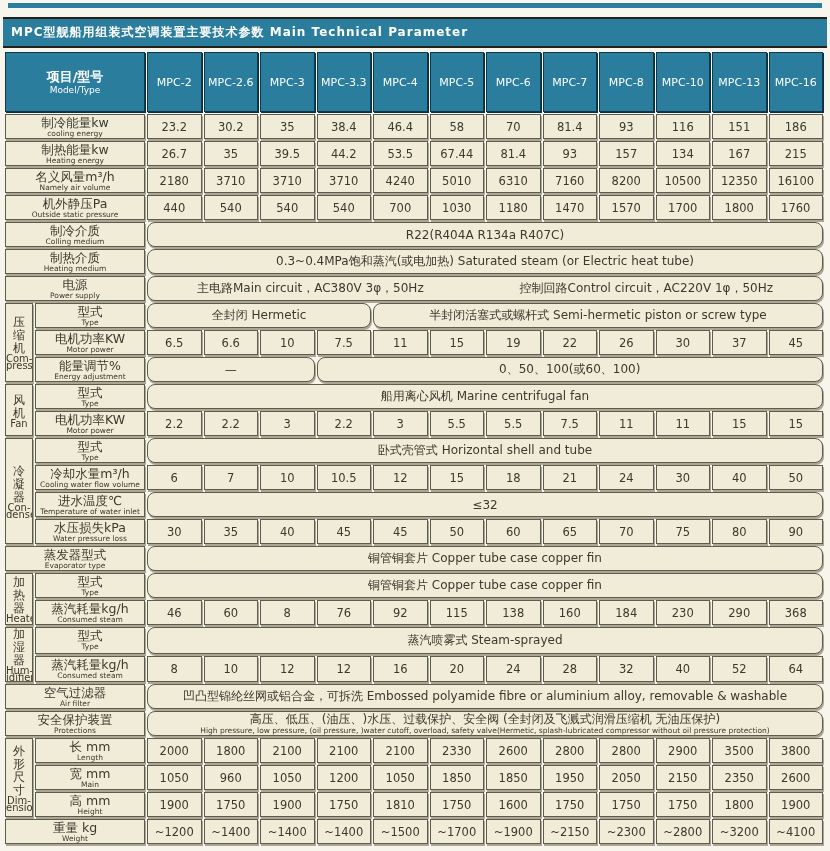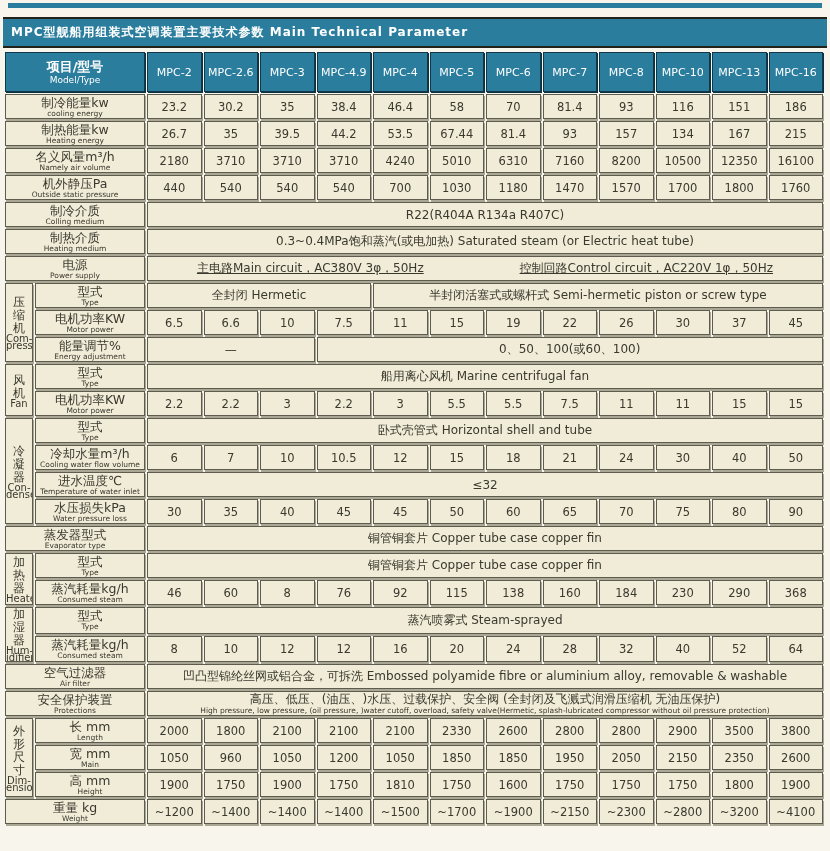--- a/index.html
+++ b/index.html
@@ -20,42 +20,42 @@
   table.spec {
     border-collapse:separate; border-spacing:2px;
     table-layout:fixed; width:822px;
   }
   col.c-sec { width:28px; }
   col.c-lab { width:110px; }
   th, td { box-sizing:border-box; }
   thead th {
     background:#2a7d9d; color:#fff; font-weight:normal;
     border:1px solid #10384a; box-shadow:1px 1px 0 #0e3140;
-    height:40px; text-align:center; vertical-align:middle;
+    height:60px; text-align:center; vertical-align:middle;
     padding:0;
   }
   .h-label .lab-zh { font-size:13px; font-weight:bold; line-height:16px; }
   .h-label .lab-en { font-size:9px; line-height:11px; }
   .h-model { font-size:11px; }
   tbody td {
     background:#f1ecd8; color:#3a392e;
     border:1px solid #5d5c4e; box-shadow:1px 2px 0 #aaa795;
     text-align:center; vertical-align:middle;
     height:25px; padding:0 1px; overflow:hidden;
   }
   td.lab .lab-zh { font-size:12.5px; line-height:14px; white-space:nowrap; }
   td.lab .lab-en { font-size:7.5px; line-height:8px; white-space:nowrap; }
   td.sec { padding:0; }
   .sec-zh { font-size:12px; line-height:13px; white-space:pre-line; }
   .sec-en { font-size:10px; line-height:7px; white-space:pre-line; }
   td.val { font-size:11.5px; }
-  td.spanv { font-size:12px; }
+  td.spanv { font-size:12px;border-radius:8px; }
   .sp-zh { font-size:12px; line-height:14px; white-space:nowrap; }
   .sp-en { font-size:7.5px; line-height:9px; white-space:nowrap; }
-  .split { display:flex; justify-content:space-around; font-size:12px;text-decoration:underline; }
+  .split { display:flex; justify-content:space-around; font-size:12px; }
 </style>
 </head>
 <body>
 
 <div class="page">
   <div class="top-strip"></div>
   <div class="title-bar">
     <span>MPC型舰船用组装式空调装置主要技术参数 Main Technical Parameter</span>
   </div>
   <table class="spec">
@@ -77,21 +77,21 @@
     </colgroup>
     <thead>
       <tr id="head-row">
         <th colspan="2" class="h-label">
           <div class="lab-zh">项目/型号</div>
           <div class="lab-en">Model/Type</div>
         </th>
       <th class="h-model">MPC-2</th>
           <th class="h-model">MPC-2.6</th>
           <th class="h-model">MPC-3</th>
-          <th class="h-model">MPC-4.9</th>
+          <th class="h-model">MPC-3.3</th>
           <th class="h-model">MPC-4</th>
           <th class="h-model">MPC-5</th>
           <th class="h-model">MPC-6</th>
           <th class="h-model">MPC-7</th>
           <th class="h-model">MPC-8</th>
           <th class="h-model">MPC-10</th>
           <th class="h-model">MPC-13</th>
           <th class="h-model">MPC-16</th>
         </tr>
     </thead>

